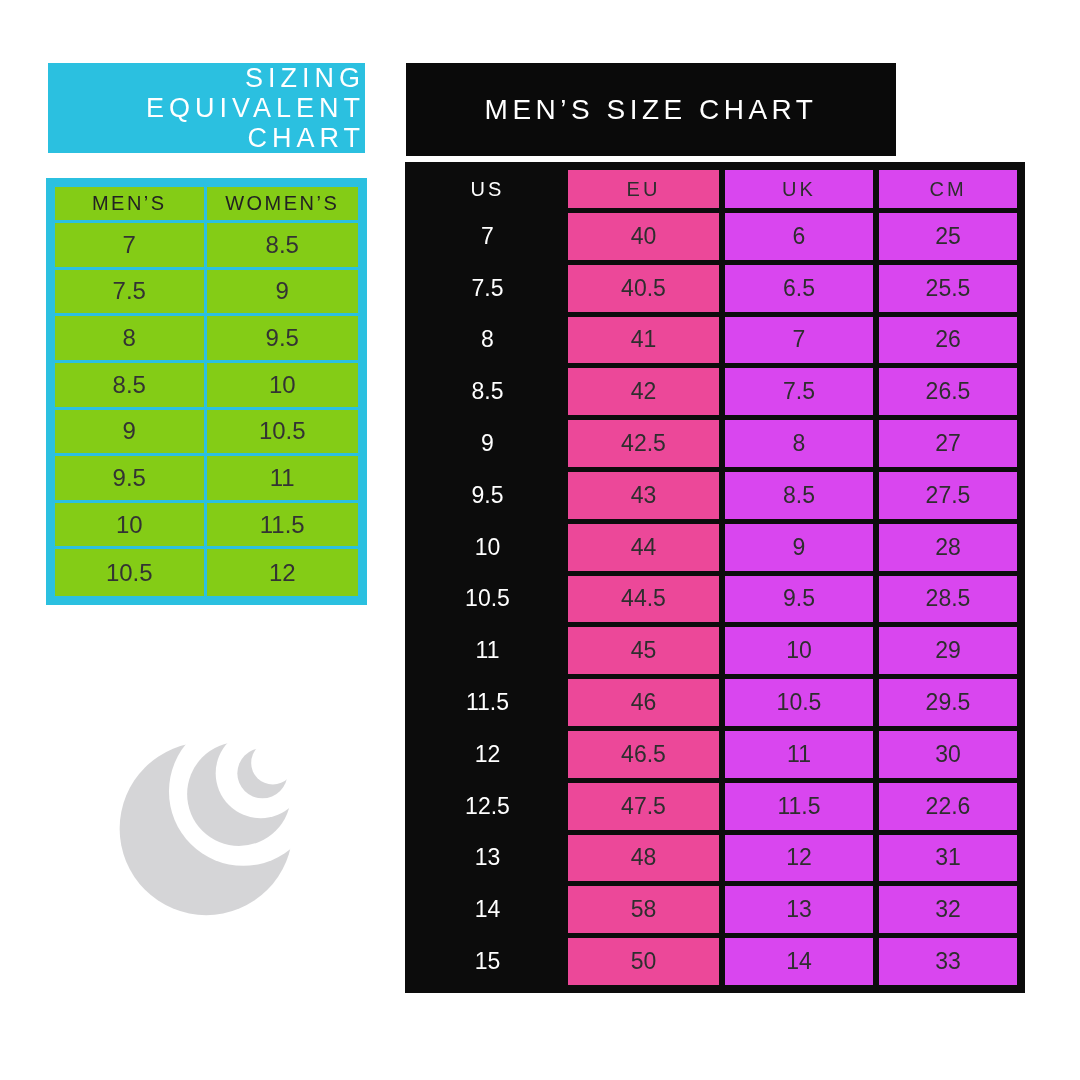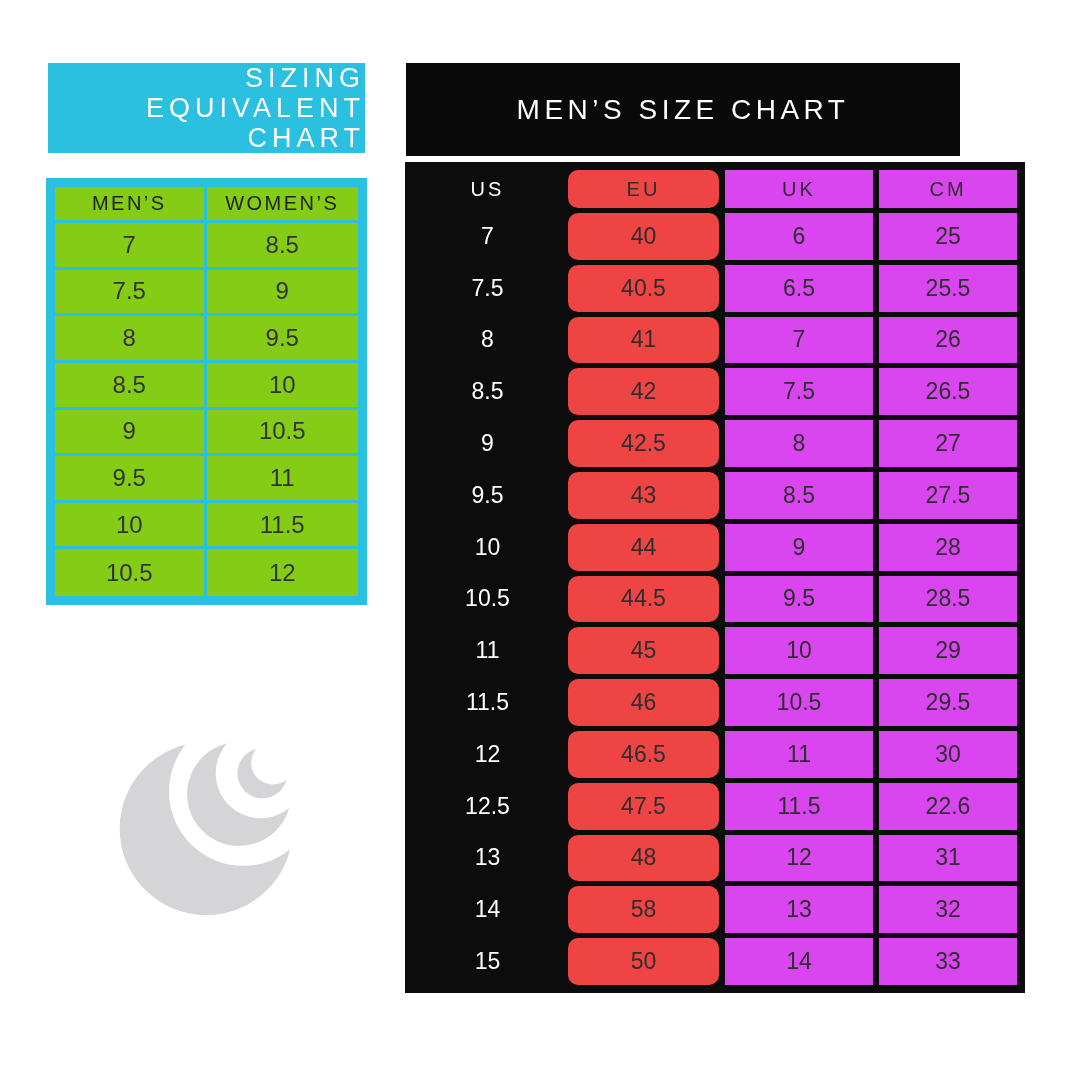--- a/index.html
+++ b/index.html
@@ -25,38 +25,38 @@
     border-bottom:3px solid #2bc0e0;
     color:#333333;font-size:24px;
   }
   .left-table .c0{border-right:3px solid #2bc0e0;}
   .left-table .h{font-size:20px;letter-spacing:2.5px;color:#222222;}
   .left-table .cell:nth-last-child(-n+2){border-bottom:none;}
   
   .logo{position:absolute;left:98px;top:700px;width:225px;height:240px;}
   
   .black-banner{
-    position:absolute;left:406px;top:63px;width:554px;height:93px;
+    position:absolute;left:406px;top:63px;width:490px;height:93px;
     background:#0a0a0a;color:#ffffff;
     display:flex;align-items:center;justify-content:center;
     font-size:28px;letter-spacing:4.5px;
   }
   
   .right-table{
     position:absolute;left:405px;top:162px;width:620px;height:831px;
     box-sizing:border-box;background:#0c0c0c;padding:8px;
     display:grid;grid-template-columns:149px 151px 148px 1fr;
     grid-template-rows:38px repeat(15,1fr);gap:5px 6px;
   }
   .right-table .cell{
     display:flex;align-items:center;justify-content:center;
     font-size:23px;color:#2e2e2e;
   }
   .right-table .r0{background:transparent;color:#ffffff;}
-  .right-table .r1{background:#ef4444;border-radius:10px;}
+  .right-table .r1{background:#ec4899;}
   .right-table .r2,.right-table .r3{background:#d946ef;}
   .right-table .h{font-size:20px;letter-spacing:3px;}
 </style>
 </head>
 <body>
 
 <div class="canvas">
 
   <div class="cyan-banner">
     <div>SIZING</div>

